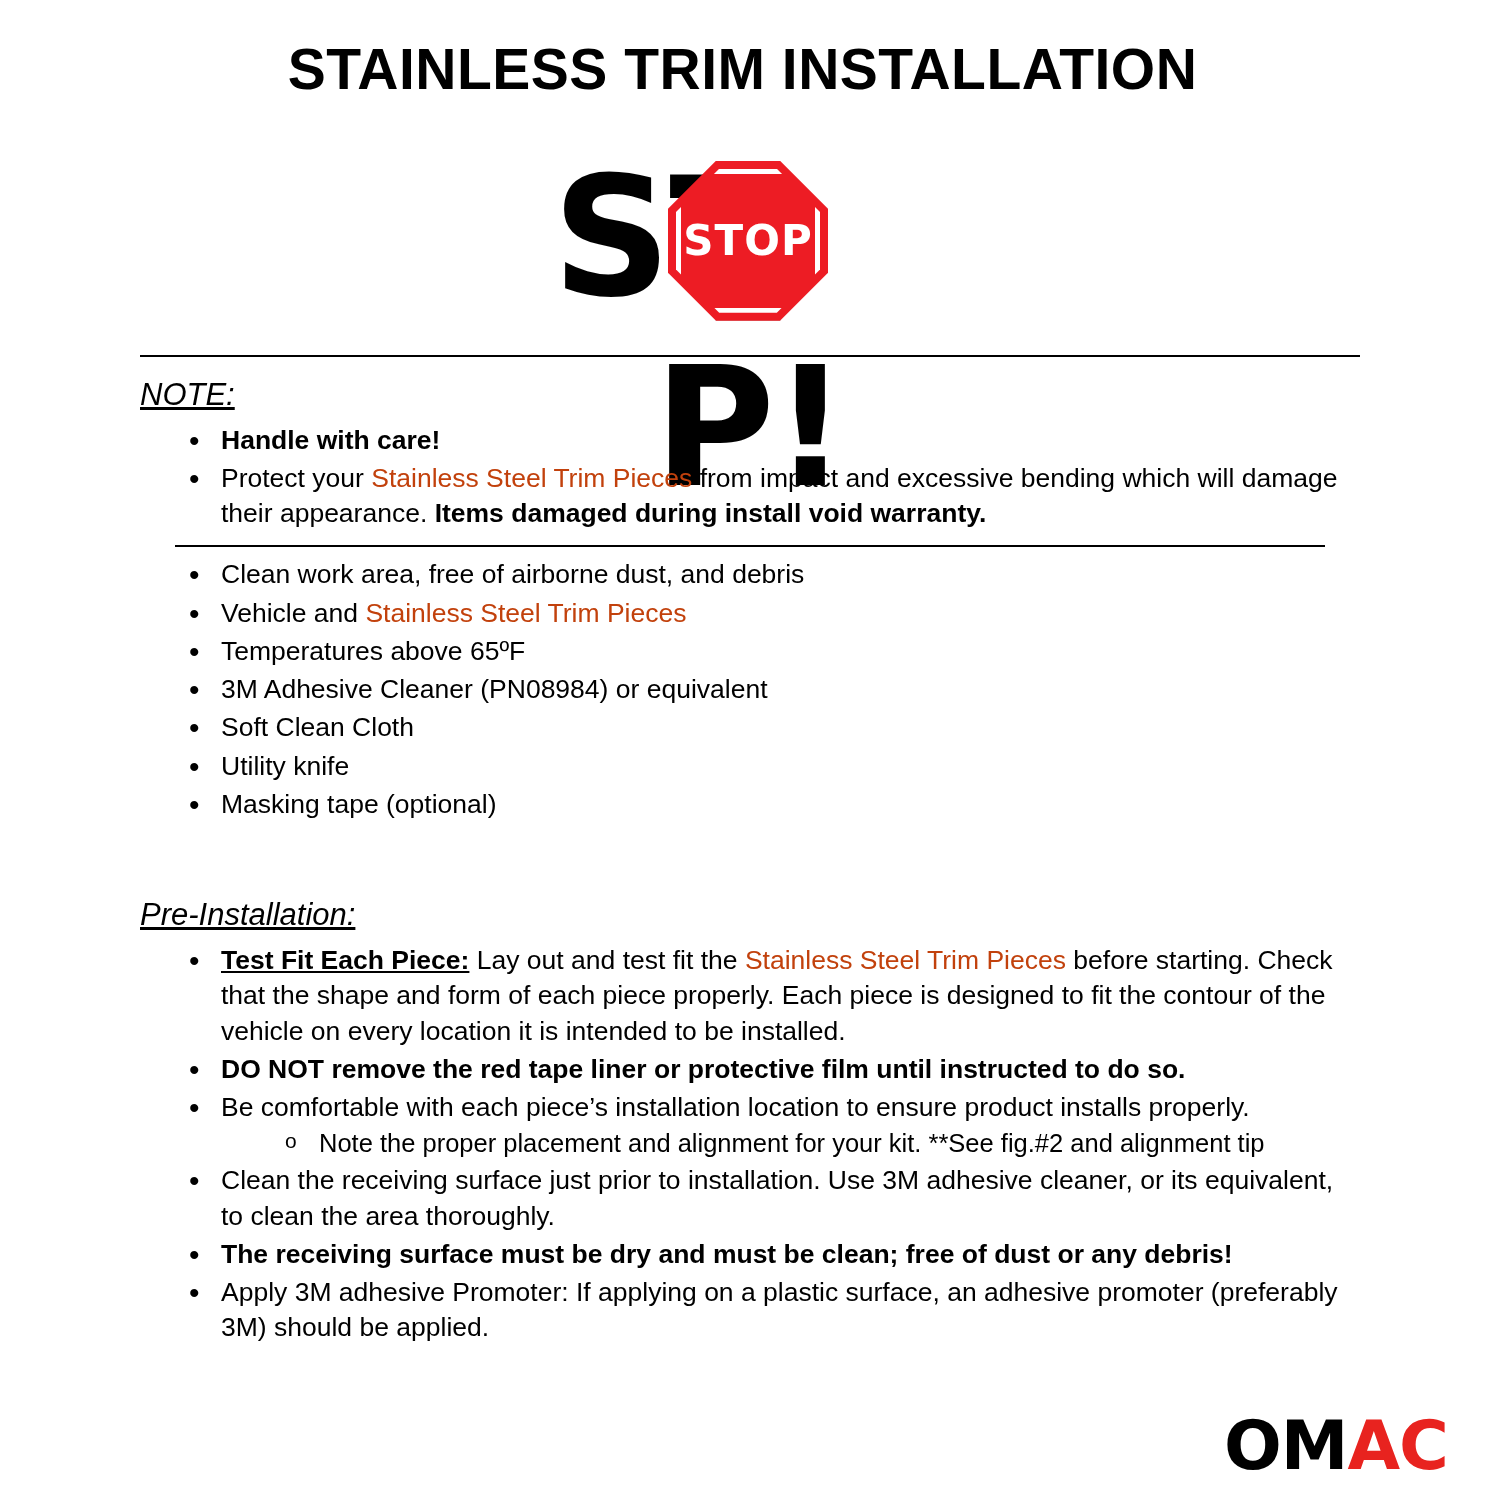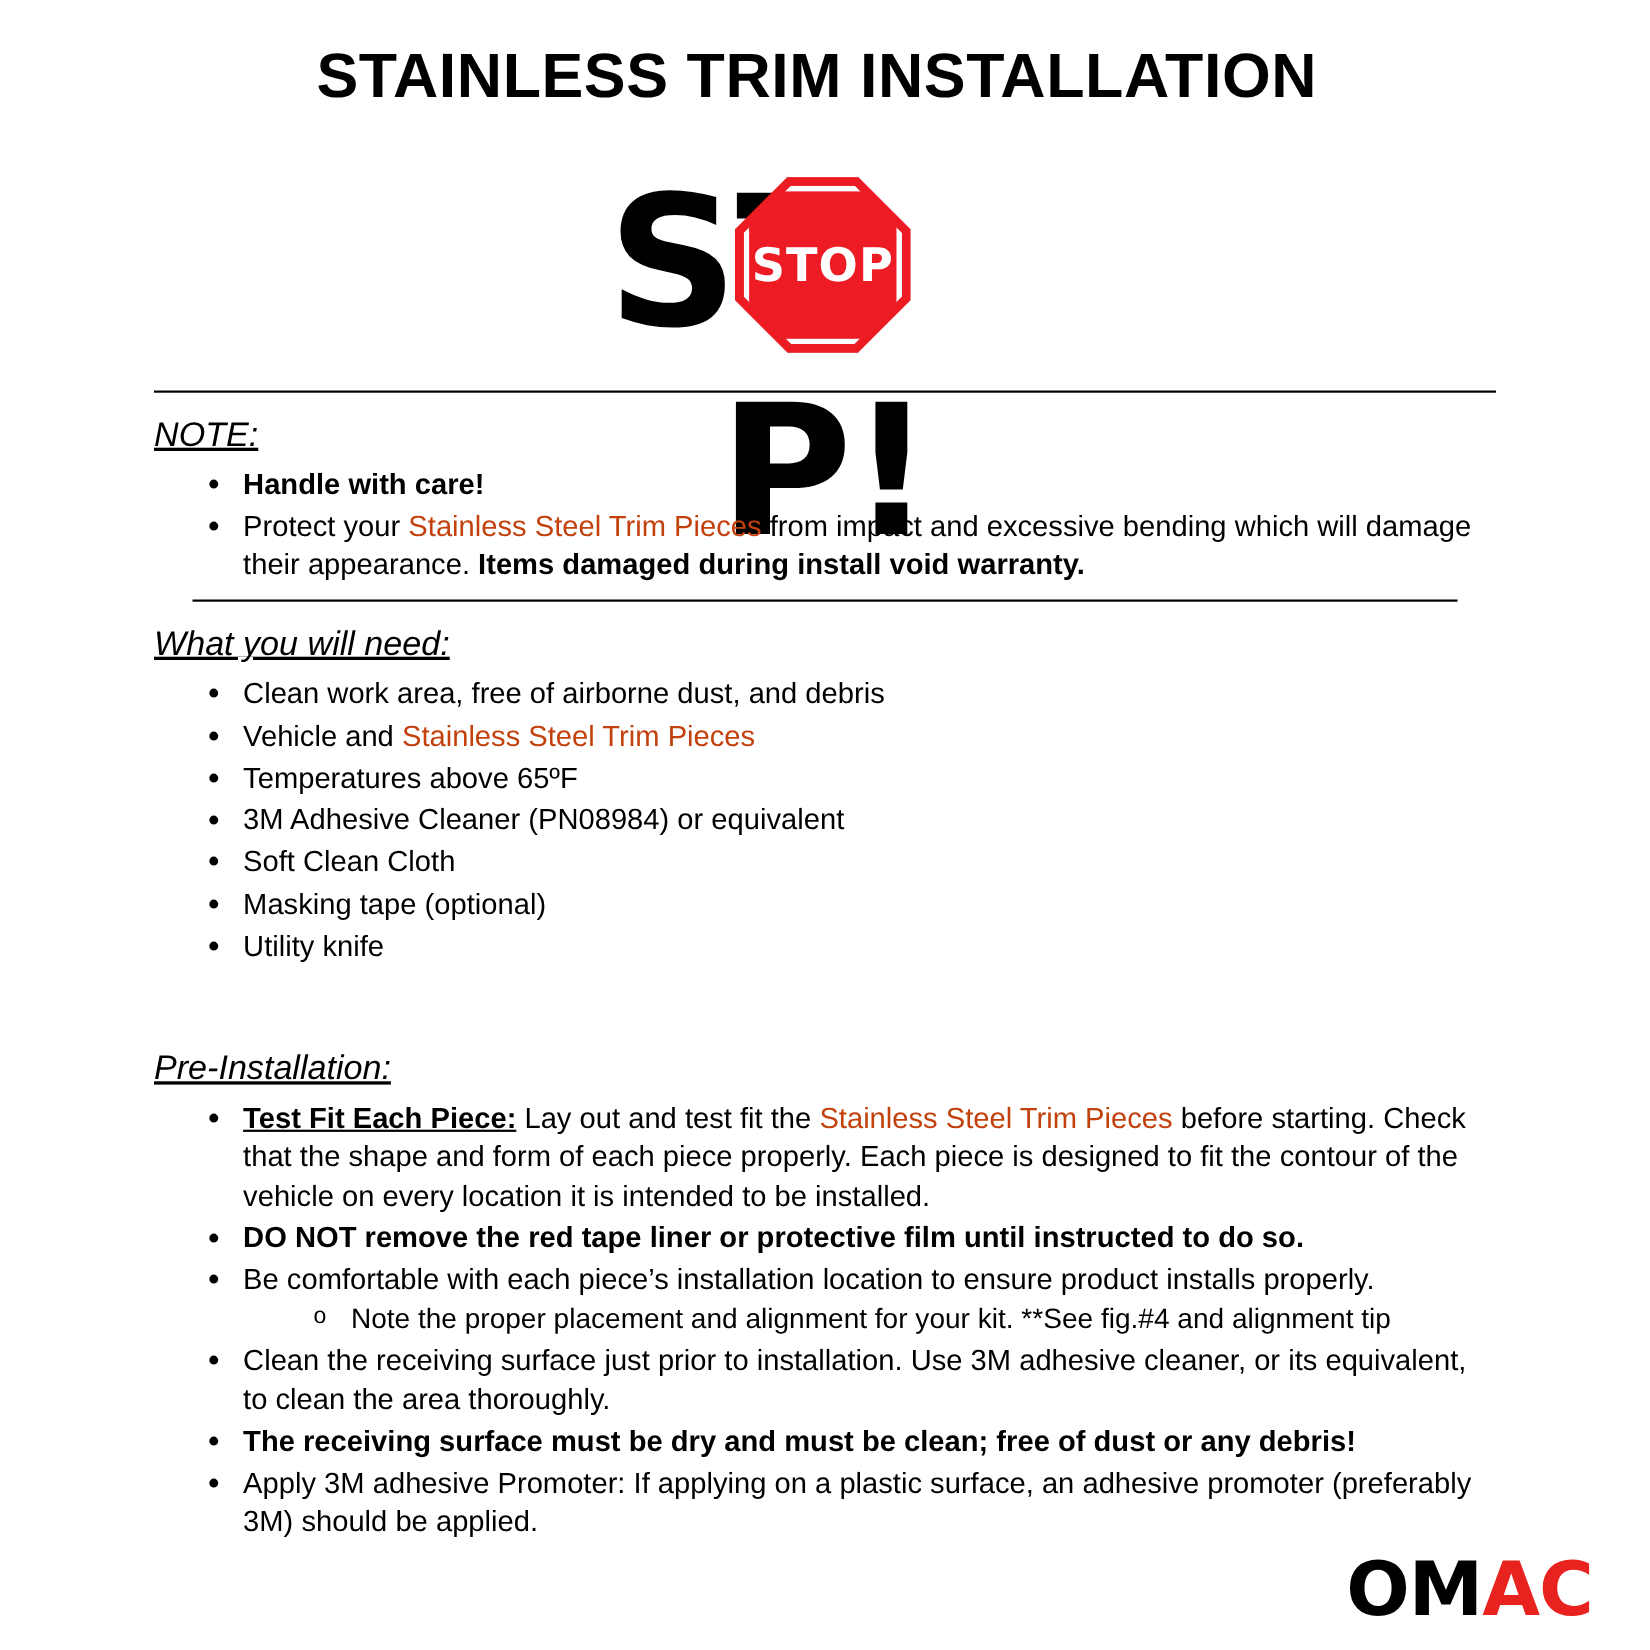--- a/index.html
+++ b/index.html
@@ -193,45 +193,44 @@
     <li>
       <span class="bold">Handle with care!</span>
     </li>
     <li>
       <span>Protect your </span><span class="red">Stainless Steel Trim Pieces</span><span> from impact and excessive bending which will damage their appearance. </span><span class="bold">Items damaged during install void warranty.</span>
     </li>
   </ul>
 
   <hr class="rule inner">
 
-  <div class="section-heading">What you will need:</div>
   <ul class="bullets">
     <li><span>Clean work area, free of airborne dust, and debris</span></li>
     <li><span>Vehicle and </span><span class="red">Stainless Steel Trim Pieces</span></li>
     <li><span>Temperatures above 65ºF</span></li>
     <li><span>3M Adhesive Cleaner (PN08984) or equivalent</span></li>
     <li><span>Soft Clean Cloth</span></li>
+    <li><span>Utility knife</span></li>
     <li><span>Masking tape (optional)</span></li>
-    <li><span>Utility knife</span></li>
   </ul>
 
   <div class="gap-block"></div>
 
   <div class="section-heading">Pre-Installation:</div>
   <ul class="bullets">
     <li>
       <span class="bold uline">Test Fit Each Piece:</span><span> Lay out and test fit the </span><span class="red">Stainless Steel Trim Pieces</span><span> before starting. Check that the shape and form of each piece properly. Each piece is designed to fit the contour of the vehicle on every location it is intended to be installed.</span>
     </li>
     <li>
       <span class="bold">DO NOT remove the red tape liner or protective film until instructed to do so.</span>
     </li>
     <li>
       <span>Be comfortable with each piece’s installation location to ensure product installs properly.</span>
       <ul class="sub">
-        <li><span>Note the proper placement and alignment for your kit. **See fig.#4 and alignment tip</span></li>
+        <li><span>Note the proper placement and alignment for your kit. **See fig.#2 and alignment tip</span></li>
       </ul>
     </li>
     <li>
       <span>Clean the receiving surface just prior to installation. Use 3M adhesive cleaner, or its equivalent, to clean the area thoroughly.</span>
     </li>
     <li>
       <span class="bold">The receiving surface must be dry and must be clean; free of dust or any debris!</span>
     </li>
     <li>
       <span>Apply 3M adhesive Promoter: If applying on a plastic surface, an adhesive promoter (preferably 3M) should be applied.</span>

